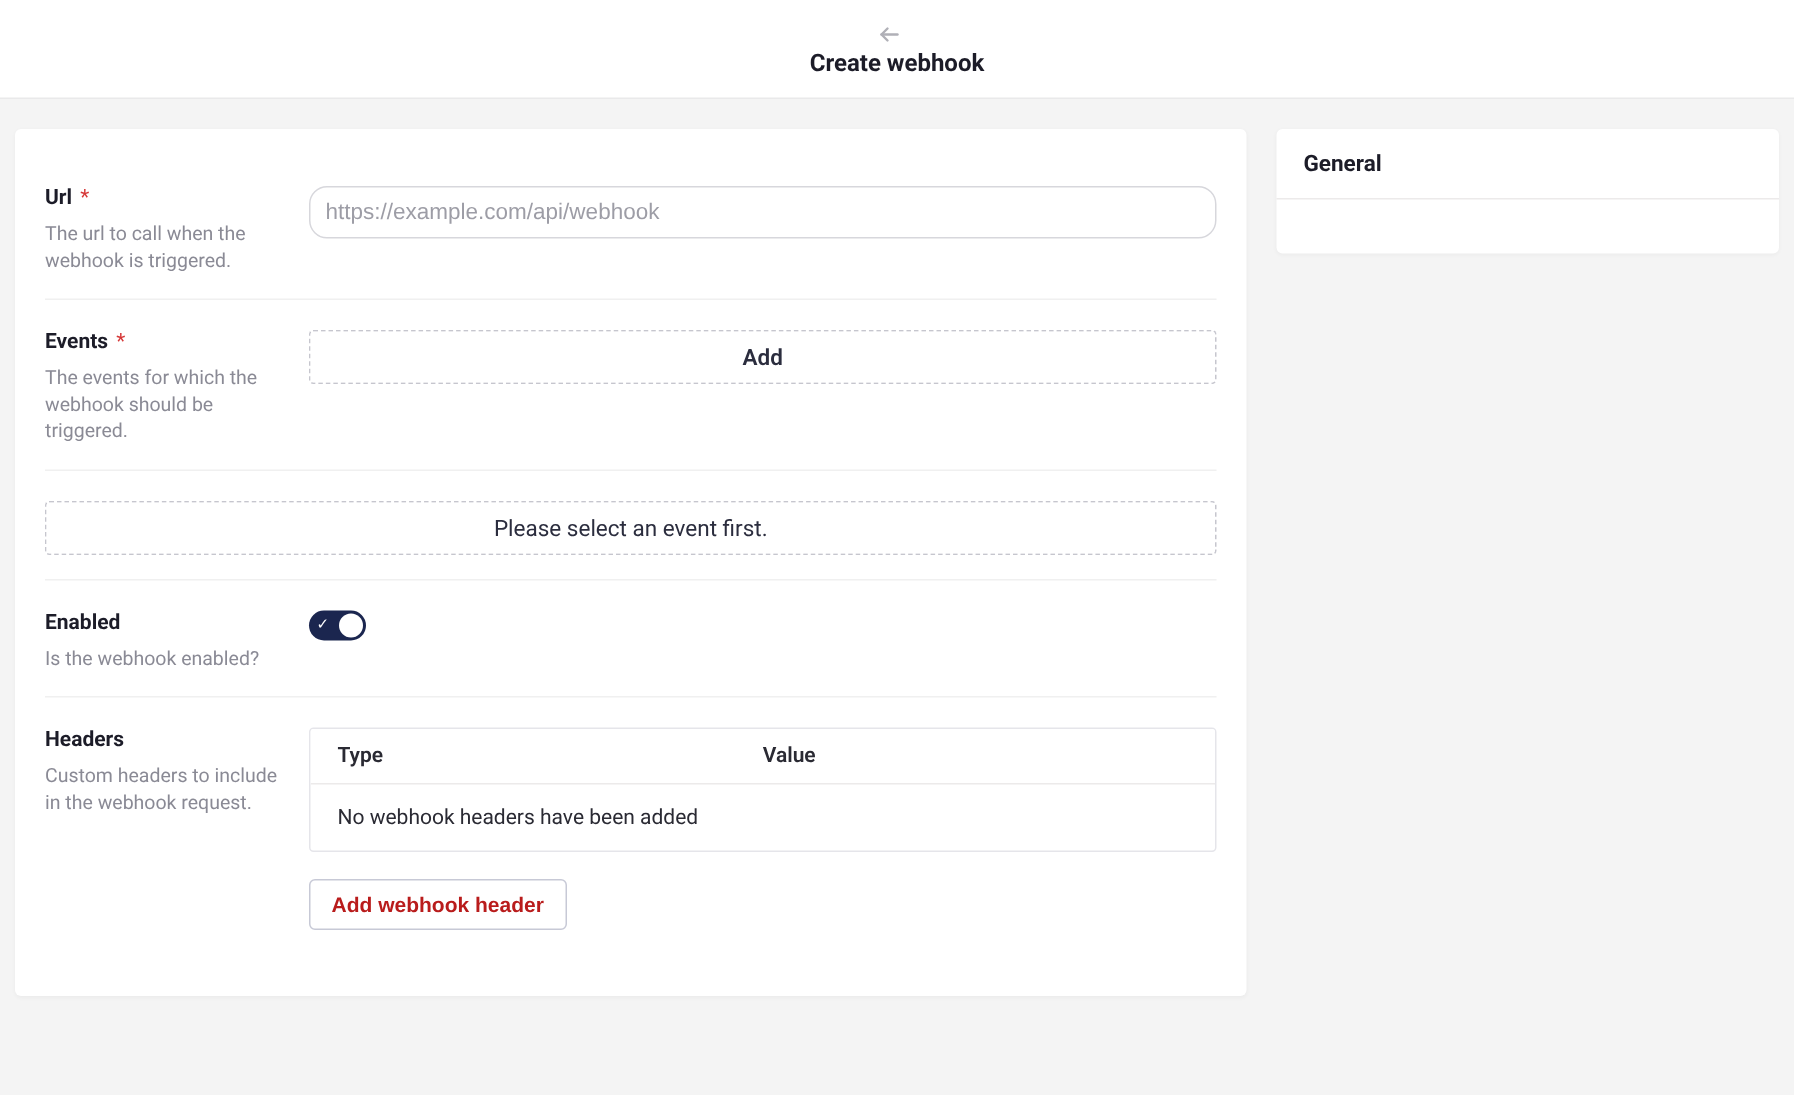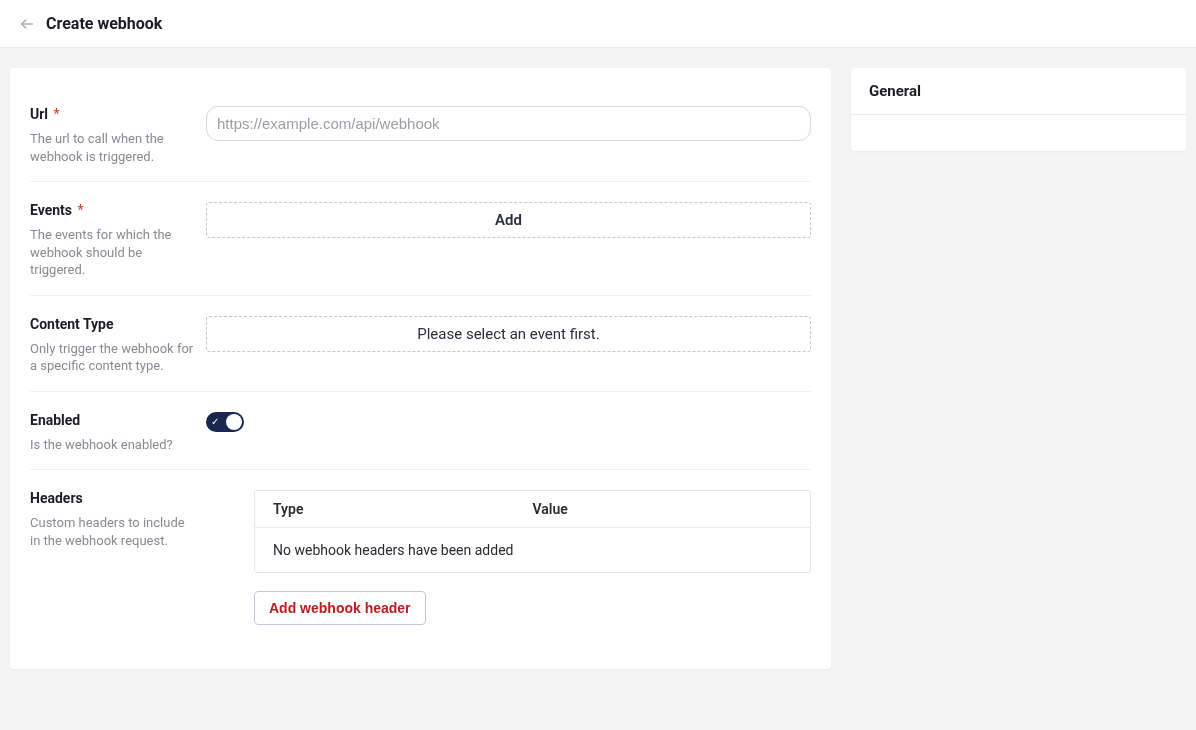--- a/index.html
+++ b/index.html
@@ -8,20 +8,21 @@
     background: #f4f4f4;
     color: #1b264f;
     font-size: 14px;
   }
   .topbar {
     display: flex;
     align-items: center;
     background: #fff;
     padding: 14px 18px;
     border-bottom: 1px solid #e9e9ea;
+    flex-direction: column;
   }
   .back-btn {
     display: inline-flex;
     align-items: center;
     justify-content: center;
     width: 18px;
     height: 18px;
     color: #b0b0b7;
     margin-right: 10px;
     cursor: pointer;
@@ -209,47 +210,41 @@
           <span class="req">*</span>
         </div>
         <div class="desc">The events for which the webhook should be triggered.</div>
       </div>
       <div class="control-col">
         <div class="dashed-box clickable">Add</div>
       </div>
     </div>
 
     <div class="form-row">
-      <div class="label-col">
-        <div>
-          <span class="label">Content Type</span>
-        </div>
-        <div class="desc">Only trigger the webhook for a specific content type.</div>
-      </div>
       <div class="control-col">
         <div class="dashed-box">Please select an event first.</div>
       </div>
     </div>
 
     <div class="form-row">
       <div class="label-col">
         <div>
           <span class="label">Enabled</span>
         </div>
         <div class="desc">Is the webhook enabled?</div>
       </div>
       <div class="control-col">
         <div class="toggle">
           <span class="check">✓</span>
           <span class="knob"></span>
         </div>
       </div>
     </div>
 
-    <div class="form-row" style="border-bottom:none;gap:48px;">
+    <div class="form-row" style="border-bottom:none;">
       <div class="label-col">
         <div>
           <span class="label">Headers</span>
         </div>
         <div class="desc">Custom headers to include in the webhook request.</div>
       </div>
       <div class="control-col">
         <div class="headers-table">
           <div class="headers-thead">
             <div class="headers-th name">Type</div>

